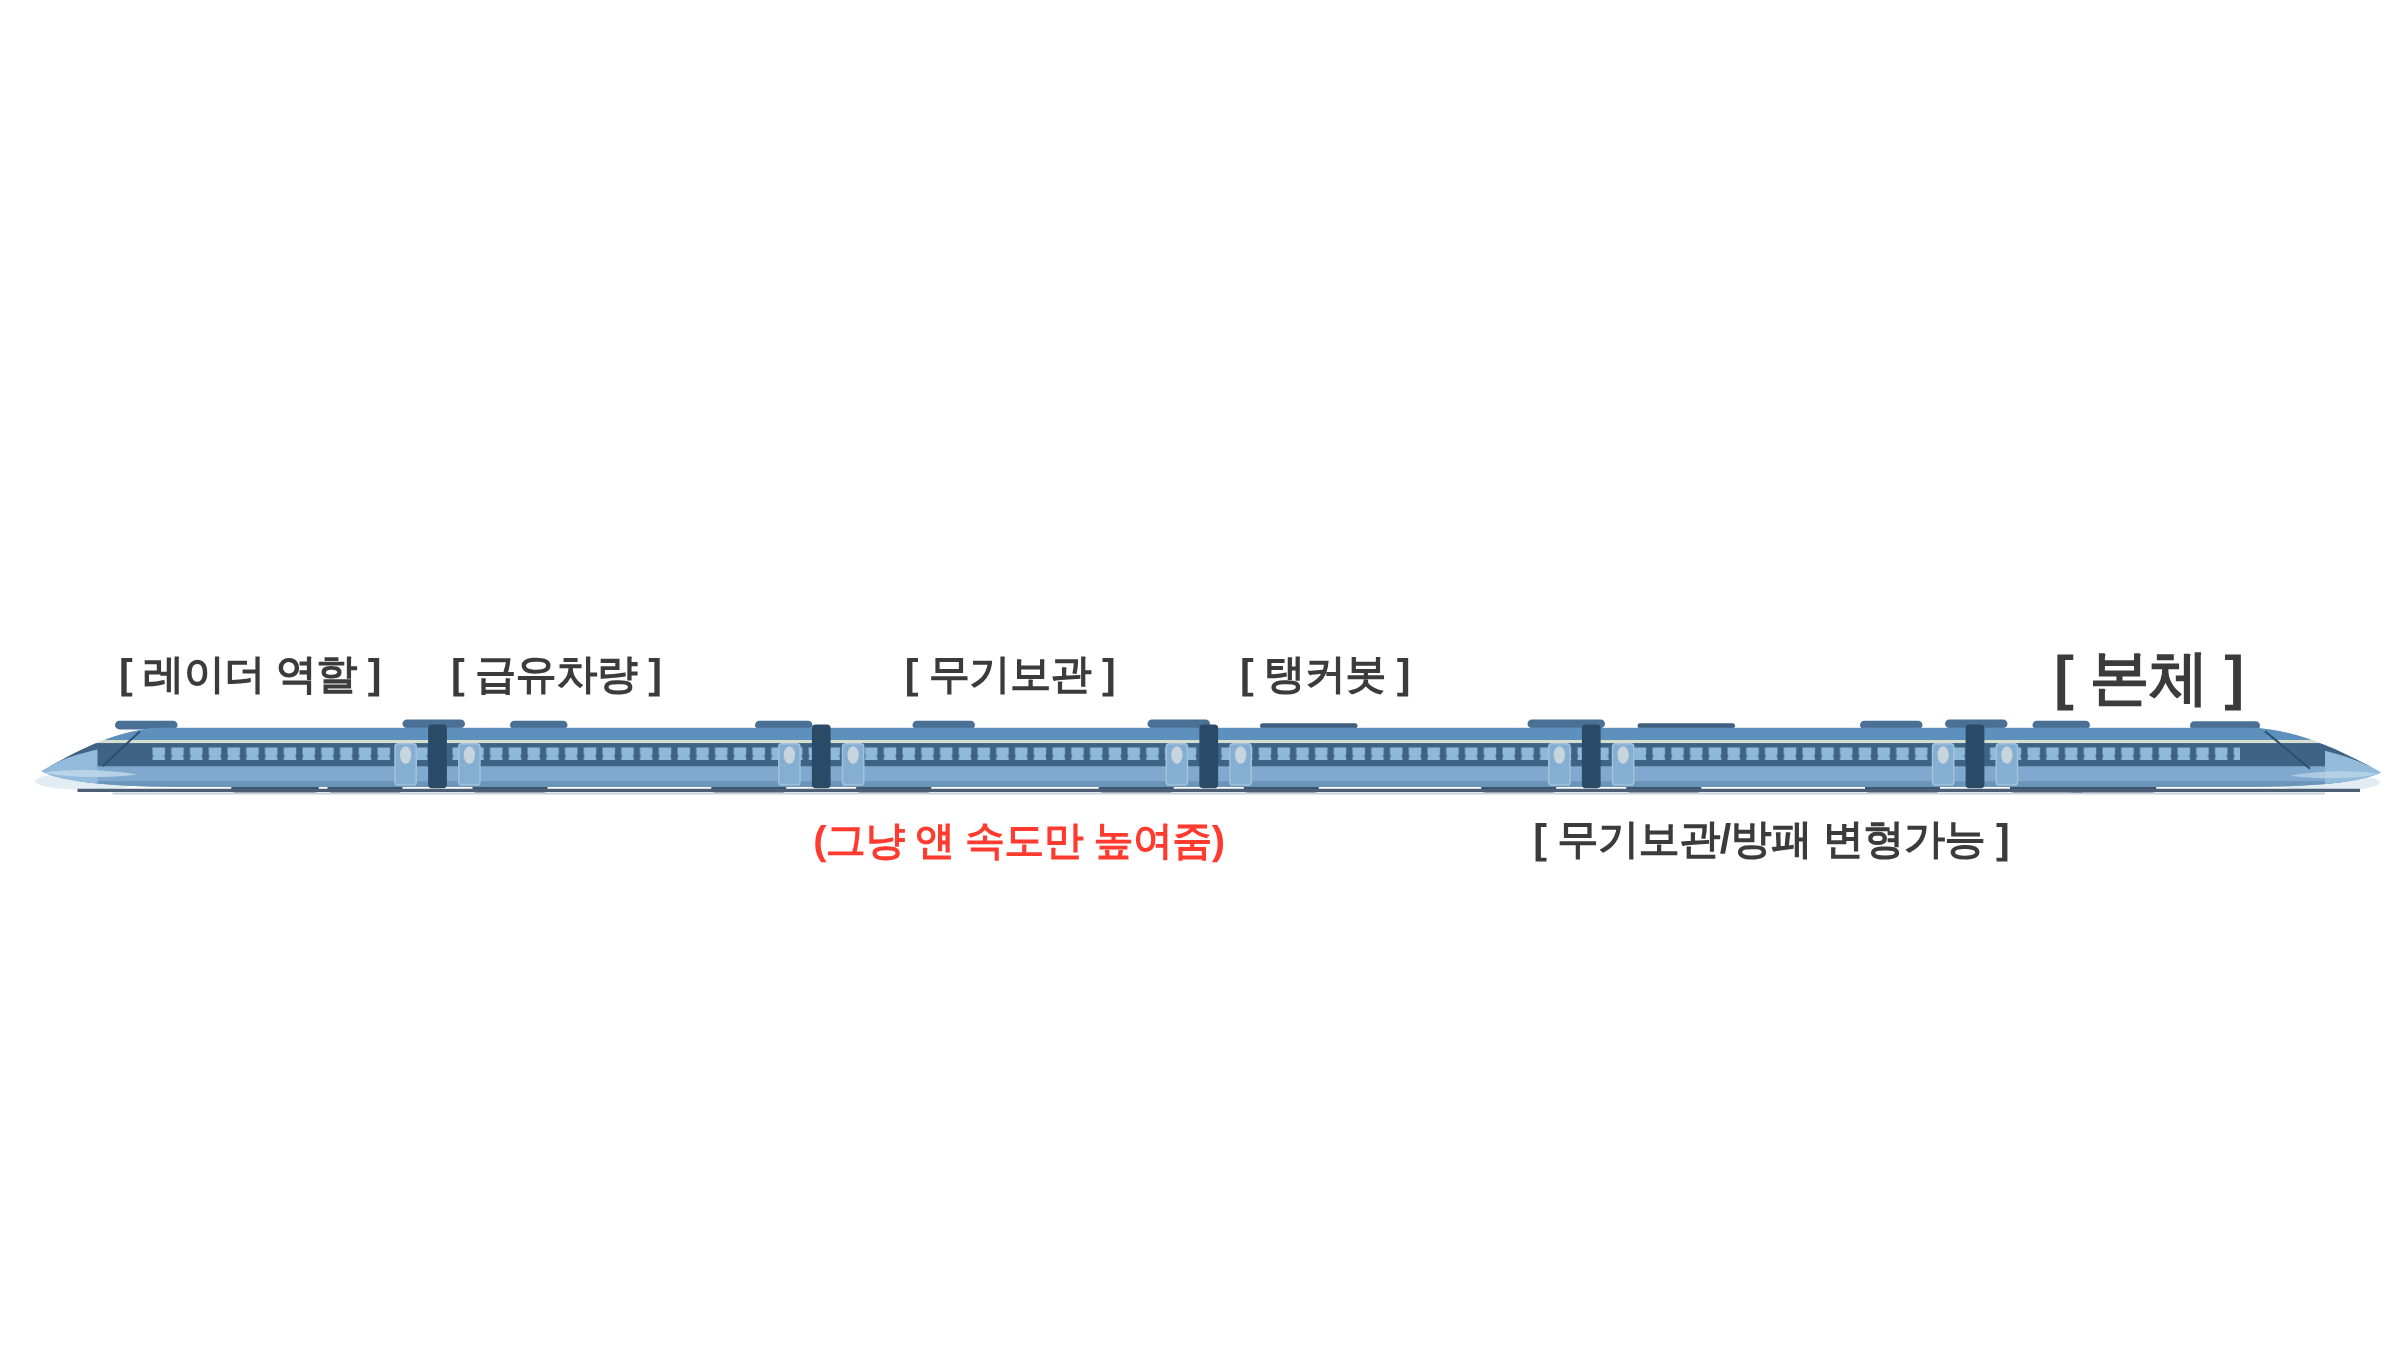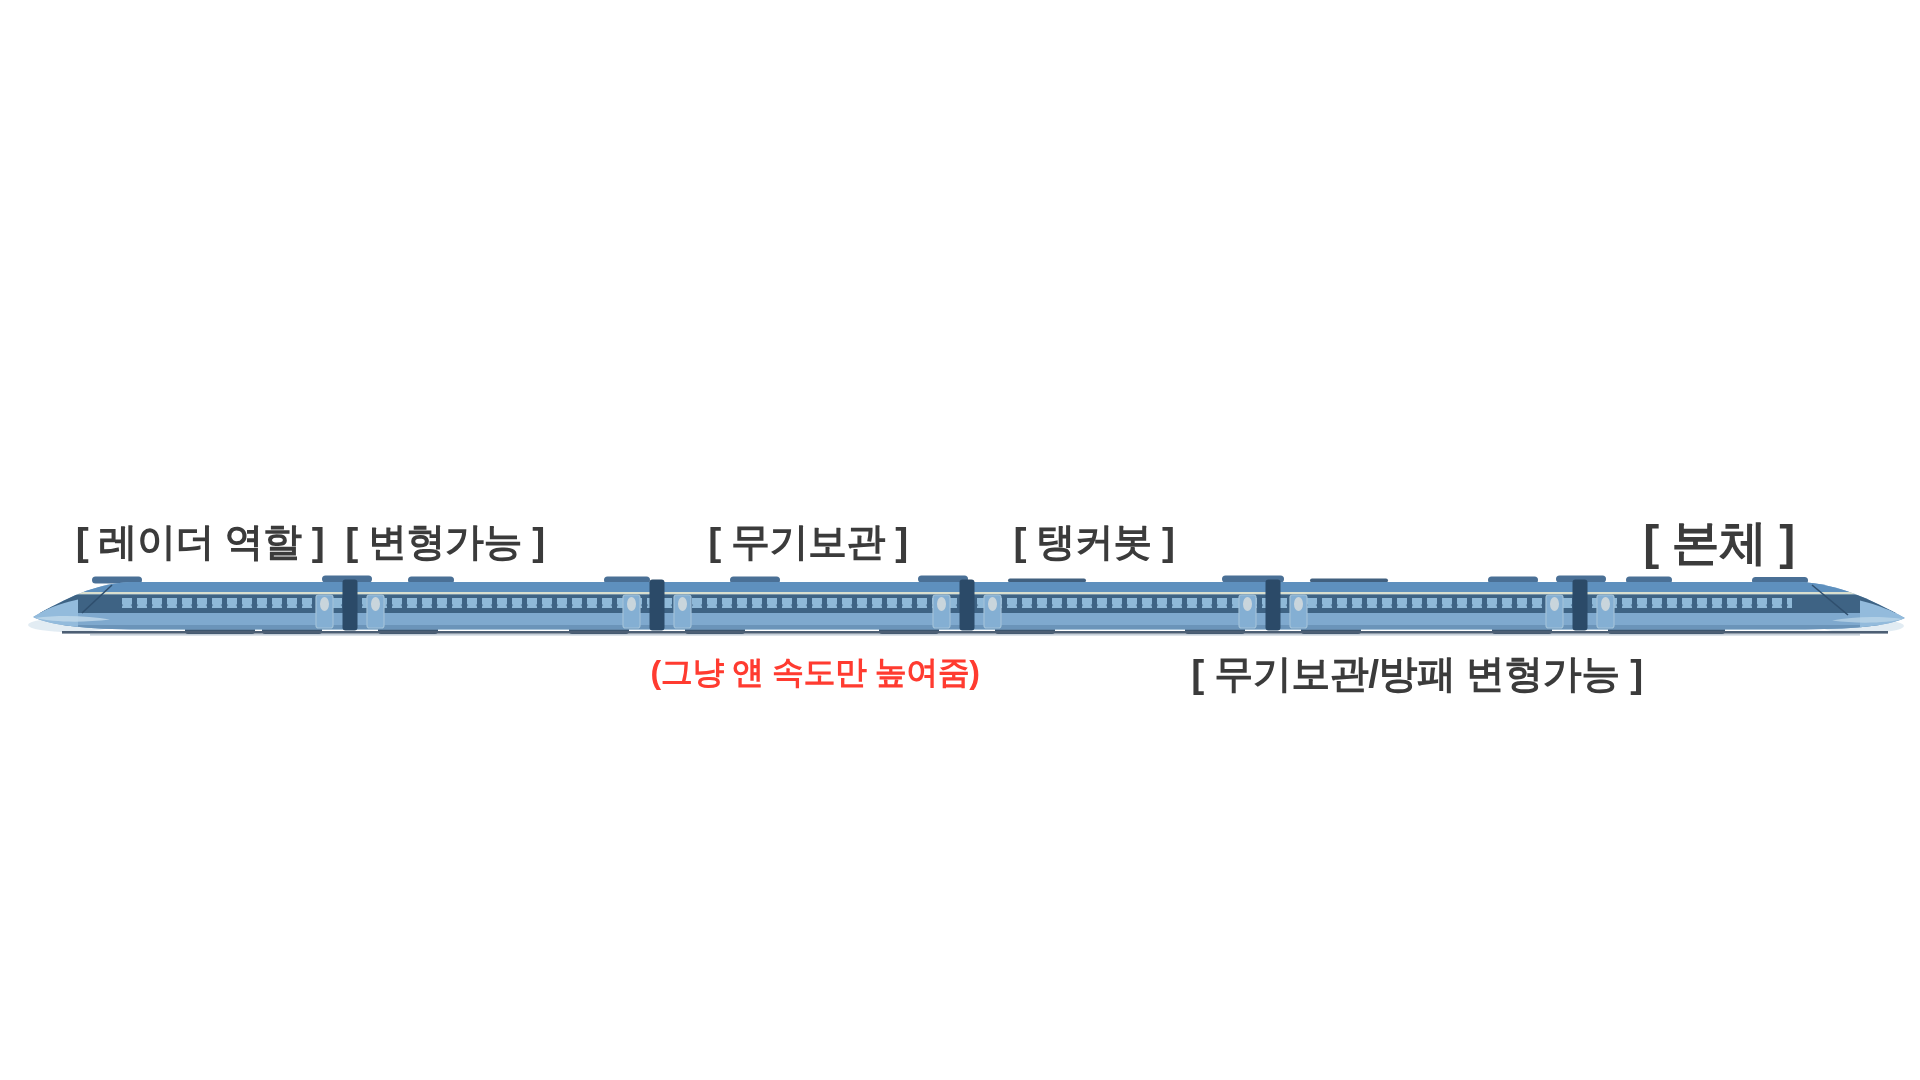--- a/index.html
+++ b/index.html
@@ -3,35 +3,35 @@
 <meta charset="utf-8">
 <style>
   html,body{margin:0;padding:0;}
   body{
     width:1920px;height:1080px;background:#ffffff;overflow:hidden;position:relative;
     font-family:"Liberation Sans","DejaVu Sans",sans-serif;
   }
   .canvas{position:absolute;inset:0;}
   .label{
     position:absolute;transform:translateX(-50%);white-space:nowrap;
-    color:#3b3b3b;font-size:39px;font-weight:600;letter-spacing:-0.5px;line-height:1.2;
+    color:#3b3b3b;font-size:33px;font-weight:600;letter-spacing:-0.5px;line-height:1.2;
   }
   .label.main-body{font-size:48px;font-weight:800;}
   .label.note-red{color:#ff3b30;font-weight:700;font-size:32px;text-align:center;}
   .train-svg{position:absolute;left:0;top:555px;width:1920px;height:110px;display:block;}
 </style>
 </head>
 <body>
 
 <div class="canvas">
 
   <div class="label" style="left:200px;top:519px">[ 레이더 역할 ]</div>
-  <div class="label" style="left:445px;top:519px">[ 변형가능 ]</div>
+  <div class="label" style="left:445px;top:519px">[ 급유차량 ]</div>
   <div class="label" style="left:808px;top:519px">[ 무기보관 ]</div>
-  <div class="label" style="left:1094px;top:519px">[ 탱커봇 ]</div>
+  <div class="label" style="left:1060px;top:519px">[ 탱커봇 ]</div>
   <div class="label main-body" style="left:1719px;top:514px">[ 본체 ]</div>
 
   <div class="label note-red" style="left:815px;top:653px">(그냥 얜 속도만 높여줌)</div>
   <div class="label" style="left:1417px;top:651px">[ 무기보관/방패 변형가능 ]</div>
 
   <svg class="train-svg" viewBox="0 0 1920 110">
     <defs>
       <clipPath id="trainClip">
         <path d="M33,62 C68,42 95,29 130,27 L1800,27 C1838,29 1868,43 1905,63
                  C1888,71 1852,74.5 1795,74.5 L140,74.5 C88,74.5 48,70 33,62 Z"></path>

